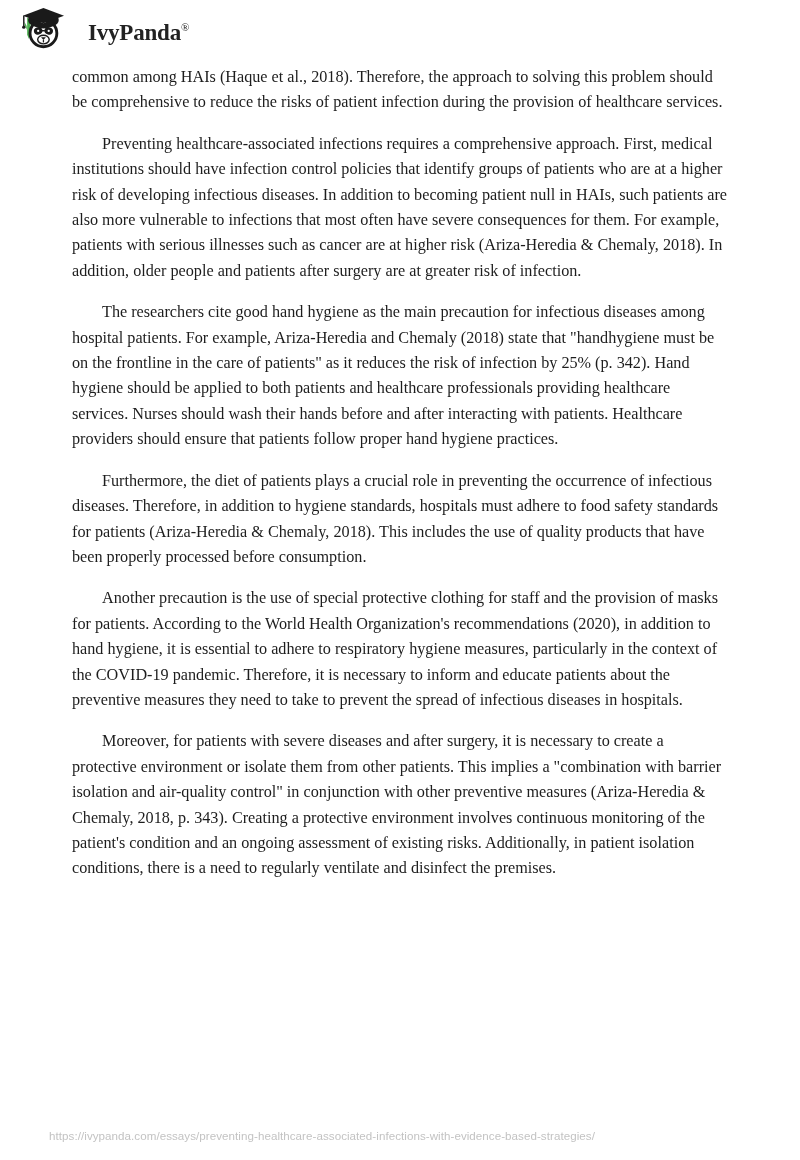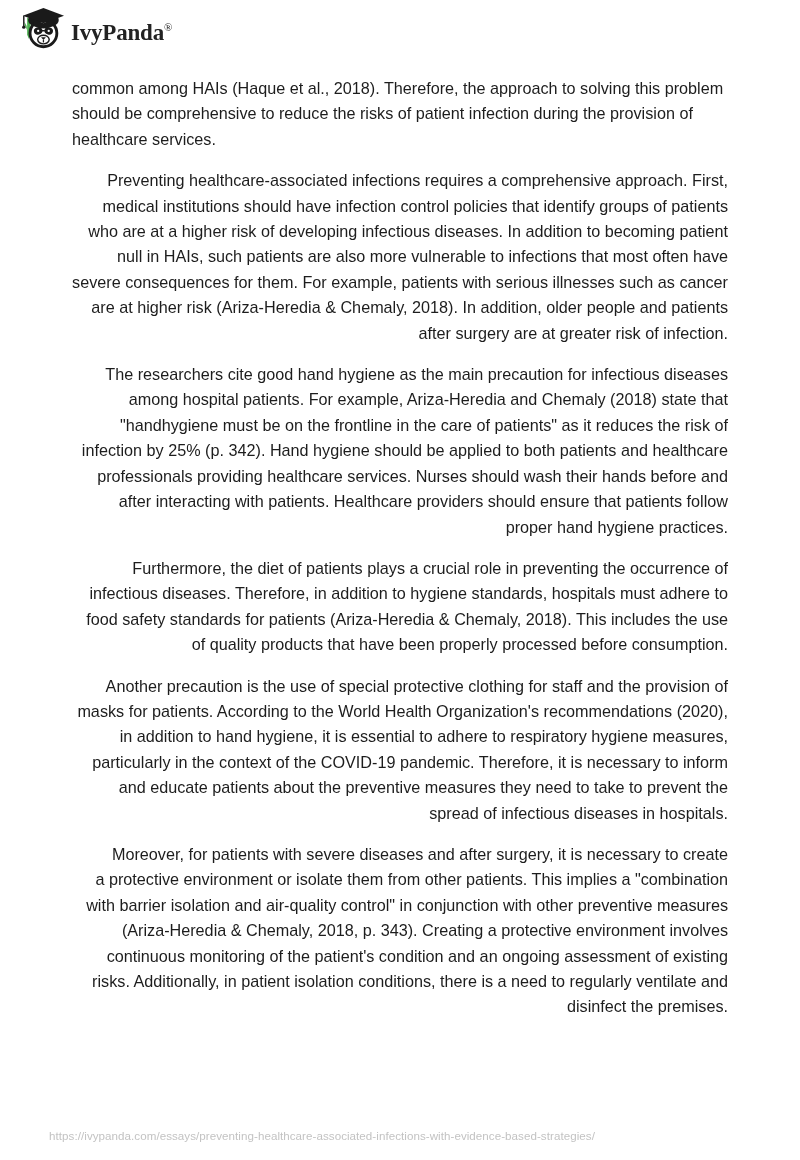--- a/index.html
+++ b/index.html
@@ -25,21 +25,21 @@
     left: 0;
     width: 800px;
     height: 64px;
   }
   .brand {
     position: absolute;
     left: 18px;
     top: 7px;
     display: flex;
     align-items: center;
-    gap: 5px;
+    gap: 22px;
     text-decoration: none;
   }
   .brand-mark {
     width: 48px;
     height: 46px;
     display: block;
   }
   .brand-wordmark {
     font-family: "Liberation Serif", serif;
     font-weight: bold;
@@ -64,33 +64,33 @@
     font-size: 13.3px;
     color: #8d8d8d;
     letter-spacing: 0.05px;
     white-space: nowrap;
   }
 
   
   .doc {
     position: absolute;
     left: 72px;
-    top: 76px;
+    top: 65px;
     width: 656px;
+    font-family: Liberation Serif, serif;
   }
   .doc p {
     margin: 0 0 16px 0;
     font-size: 16.2px;
     line-height: 25.4px;
     color: #1d1d1d;
     text-align: left;
   }
   .doc p.indented {
     text-indent: 30px;
-    text-align: right;
   }
   .doc h2 {
     margin: 22px 0 18px 0;
     font-size: 26.5px;
     line-height: 32px;
     font-weight: bold;
     color: #1b1b1b;
     letter-spacing: -0.2px;
   }
 

